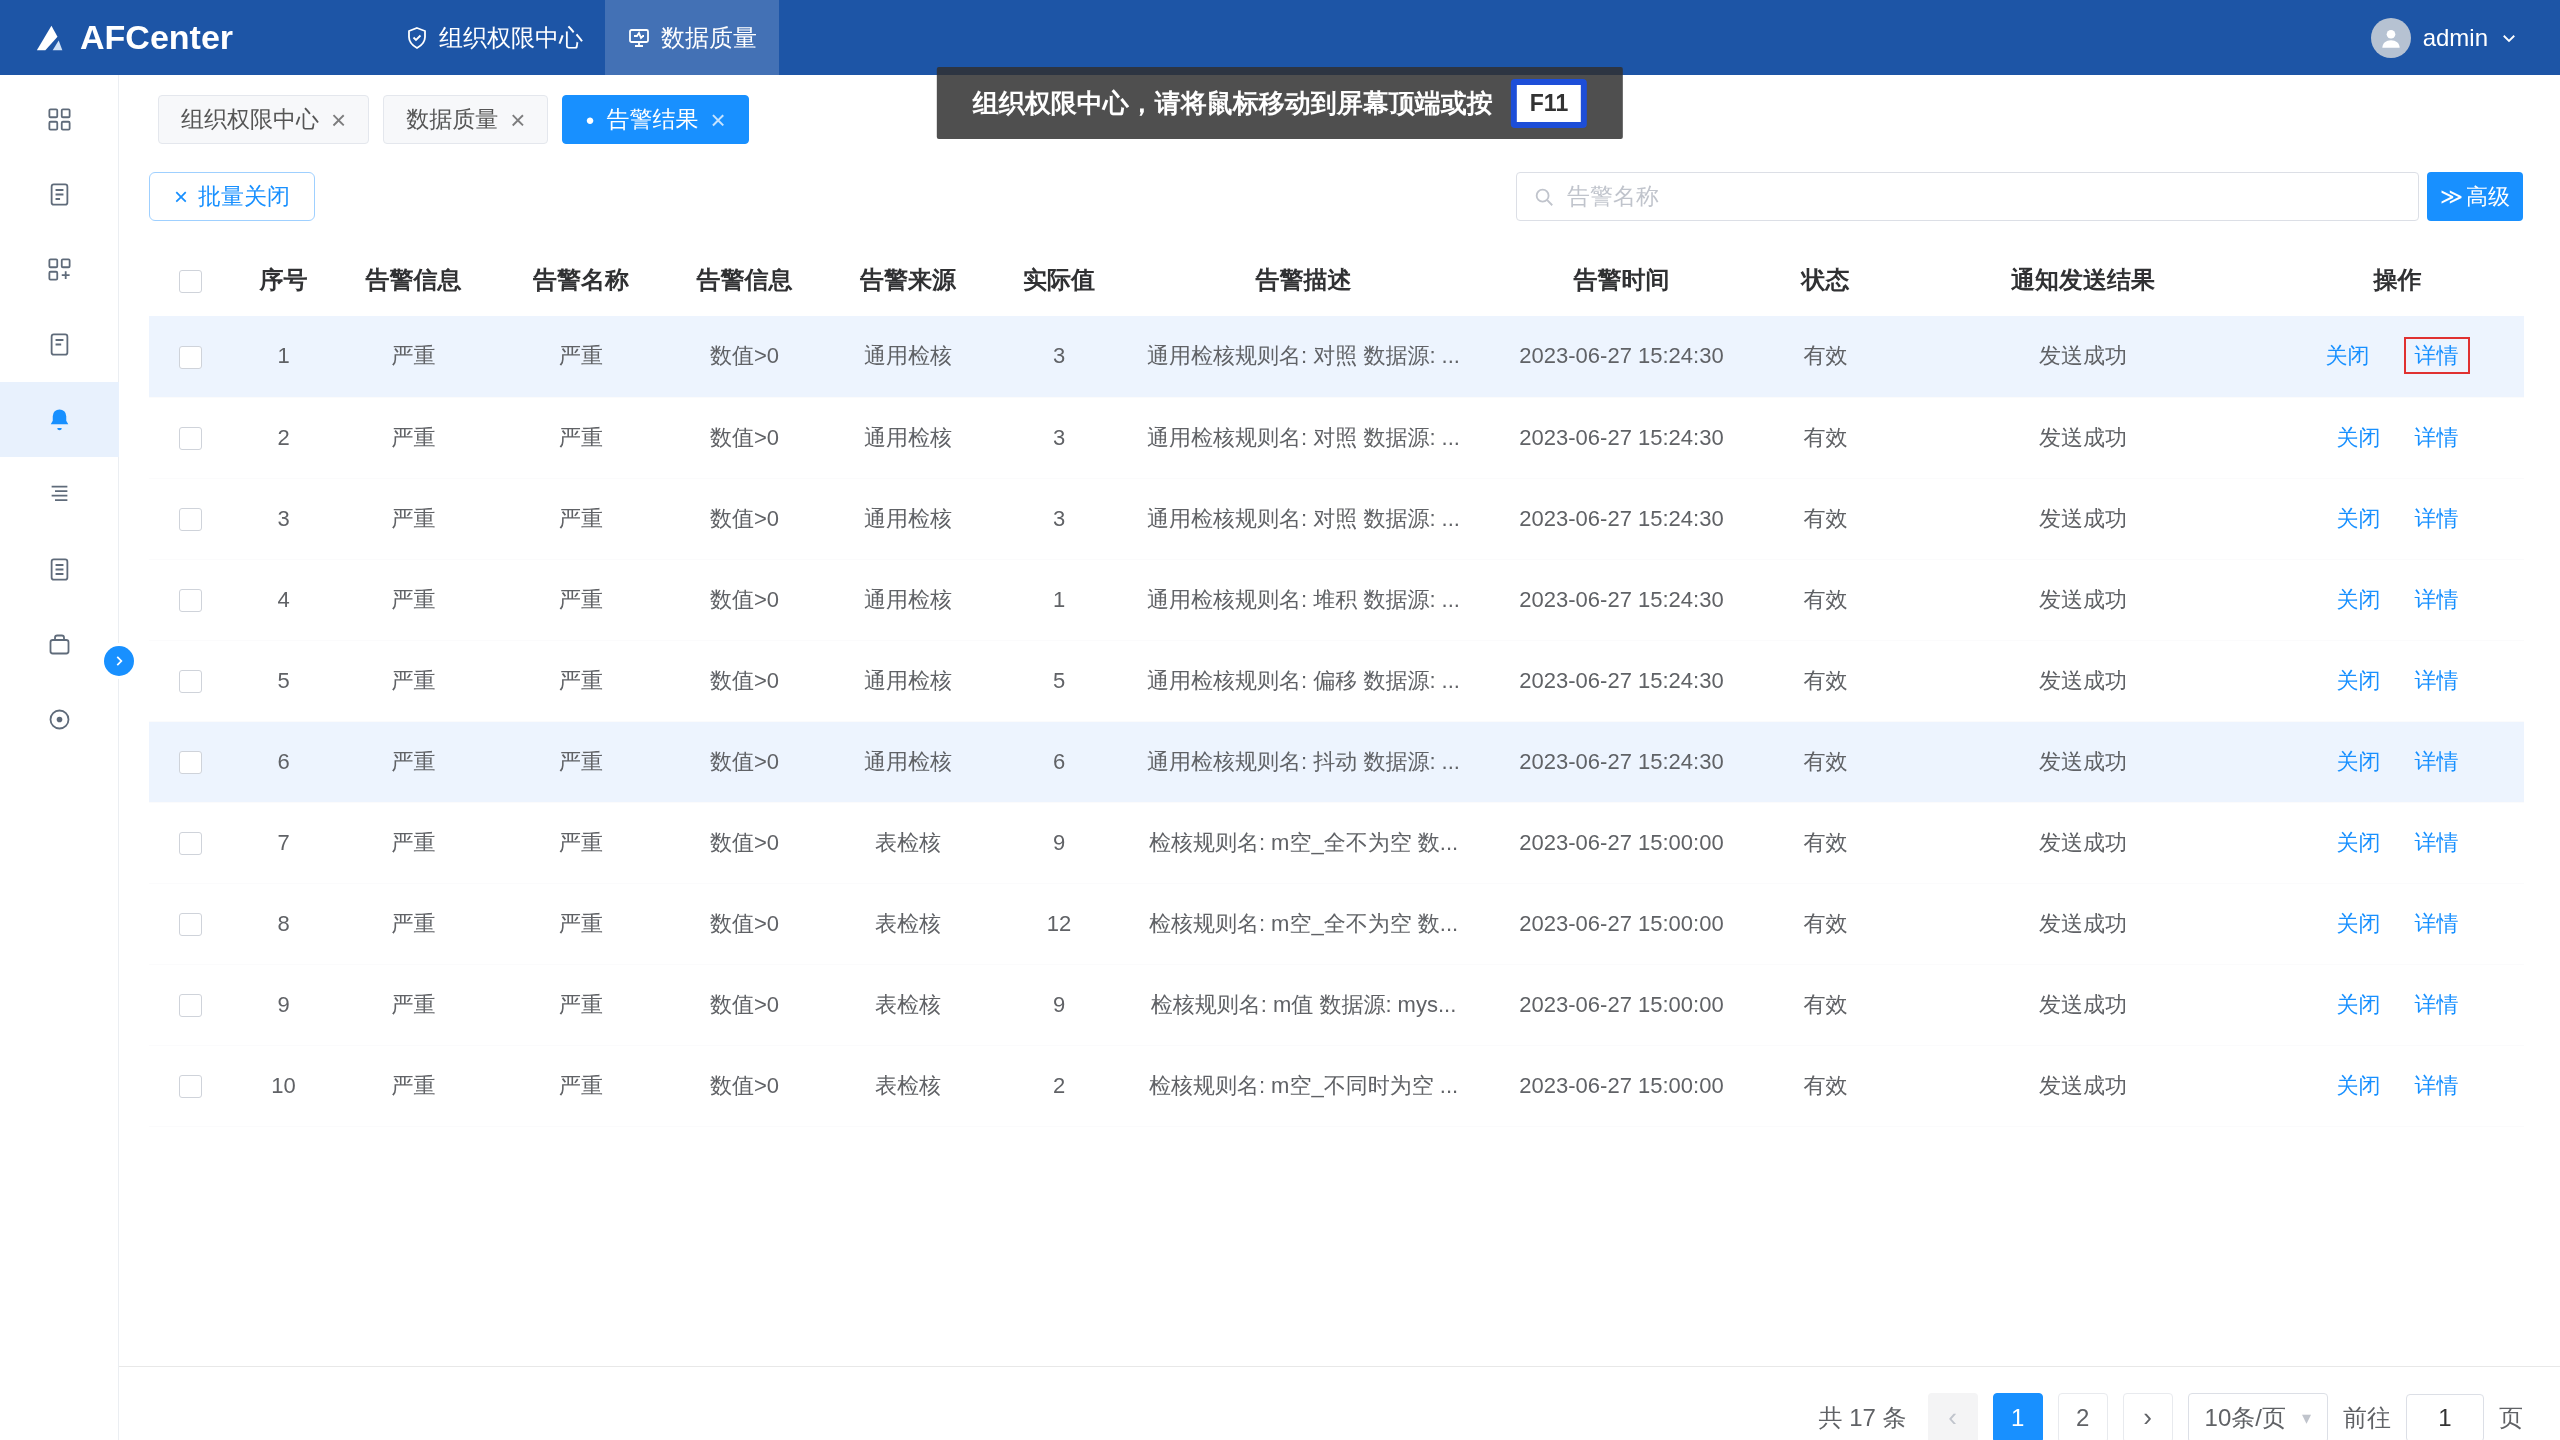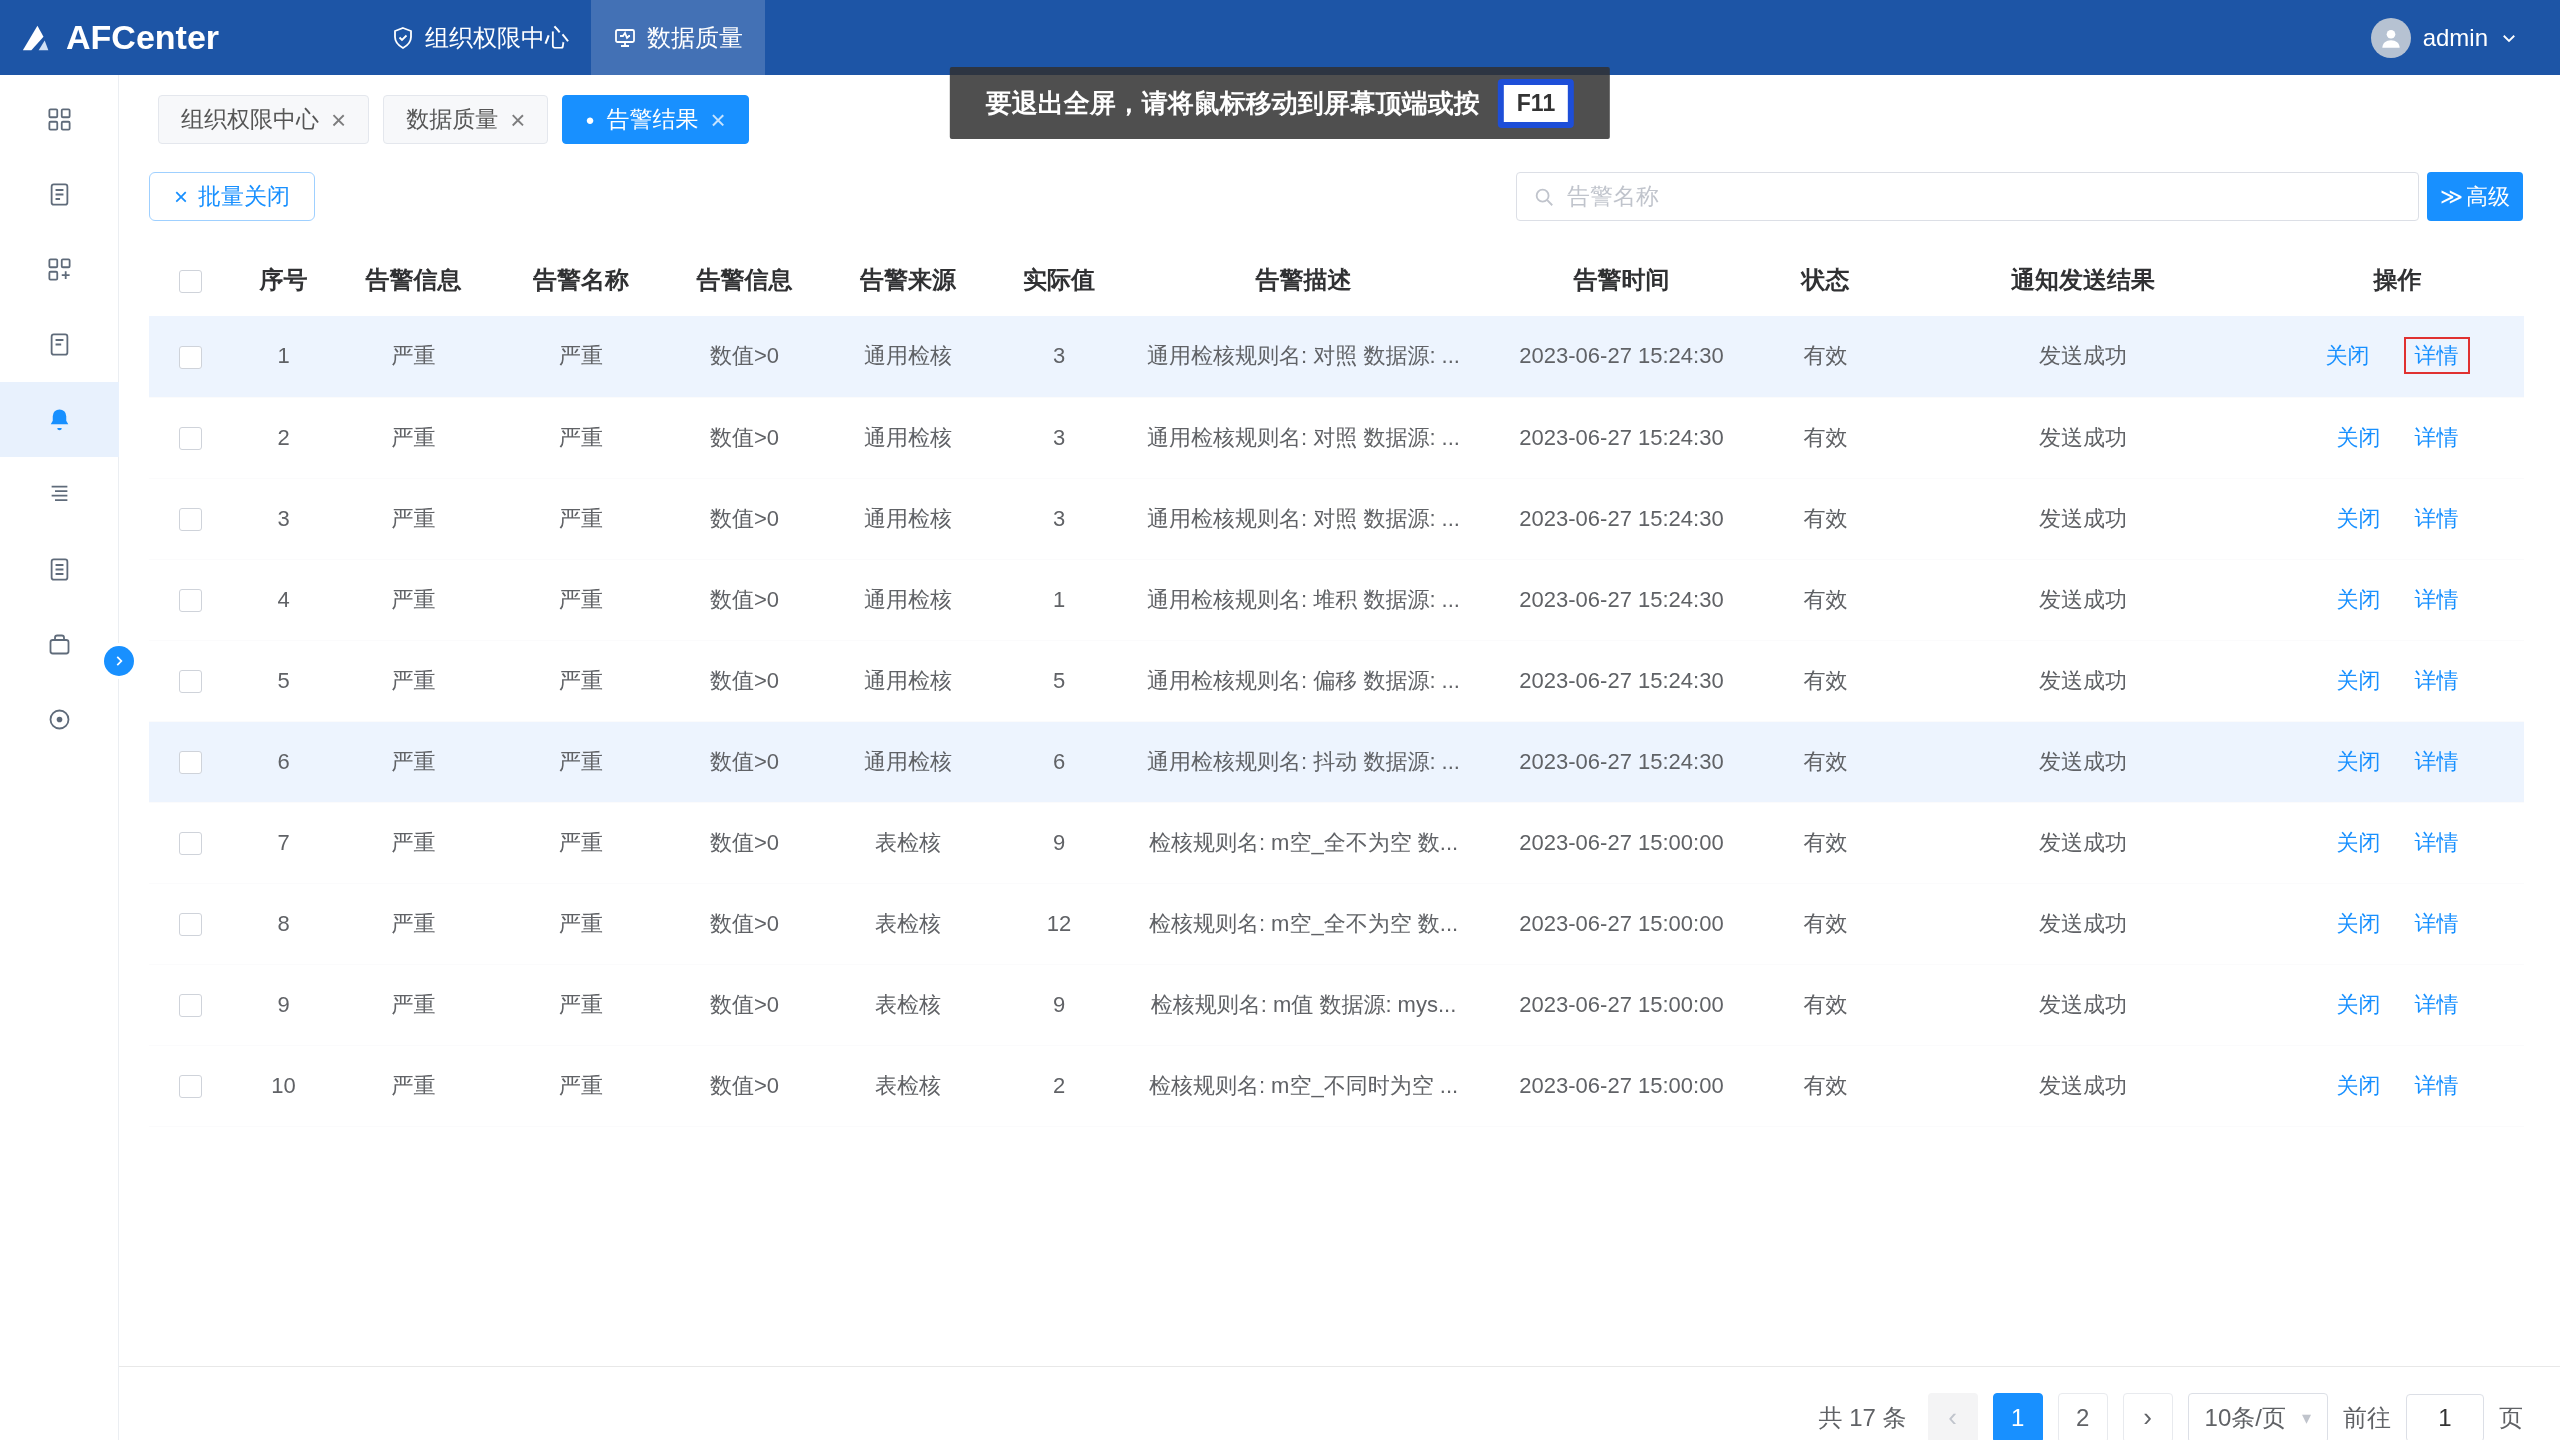--- a/index.html
+++ b/index.html
@@ -1,21 +1,21 @@
 <!DOCTYPE html>
 <html><head>
 <meta charset="utf-8">
 <style>
   * { box-sizing: border-box; margin: 0; padding: 0; }
   html,body { width:2560px; height:1440px; overflow:hidden; background:#fff;
     font-family:"Liberation Sans","DejaVu Sans",sans-serif; }
 
   
   .navbar { height:75px; background:#1d55a6; display:flex; align-items:stretch; color:#fff; position:relative; z-index:20; }
-  .brand { display:flex; align-items:center; gap:14px; padding:0 40px 0 18px; font-size:34px; font-weight:bold; cursor:pointer; }
+  .brand { display:flex; align-items:center; gap:14px; padding:0 40px 0 32px; font-size:34px; font-weight:bold; cursor:pointer; }
   .nav-items { display:flex; margin-left:110px; }
   .nav-item { display:flex; align-items:center; gap:10px; padding:0 22px; font-size:24px; cursor:pointer; }
   .nav-item.active { background:rgba(255,255,255,.17); }
   .user-area { margin-left:auto; display:flex; align-items:center; gap:12px; padding-right:42px; cursor:pointer; font-size:24px;text-align:right; }
   .avatar { width:40px; height:40px; border-radius:50%; background:#b6c2d2; display:flex; align-items:center; justify-content:center; }
 
   
   .toast { position:fixed; top:67px; left:50%; transform:translateX(-50%); height:72px;
     background:rgba(48,48,48,.85); color:#fff; display:flex; align-items:center; gap:18px;
     padding:0 36px; border-radius:2px; font-size:26px; font-weight:bold; z-index:100; white-space:nowrap; }
@@ -124,21 +124,21 @@
     <span>admin</span>
     <span>
       <svg width="18" height="18" viewBox="0 0 24 24" fill="none" stroke="#fff" stroke-width="2.4">
           <path d="M5 9l7 7 7-7"></path>
         </svg>
     </span>
   </div>
 </header>
 
 <div class="toast">
-  <span>要退出全屏，请将鼠标移动到屏幕顶端或按</span>
+  <span>组织权限中心，请将鼠标移动到屏幕顶端或按</span>
   <span class="key">F11</span>
 </div>
 
 <aside class="sidebar">
   <div class="side-item">
     <span>
         <svg width="27" height="27" viewBox="0 0 24 24" fill="none" stroke="currentColor" stroke-width="1.6">
           <rect x="3" y="3" width="7" height="7" rx="1"></rect>
           <rect x="14" y="3" width="7" height="7" rx="1"></rect>
           <rect x="3" y="14" width="7" height="7" rx="1"></rect>

